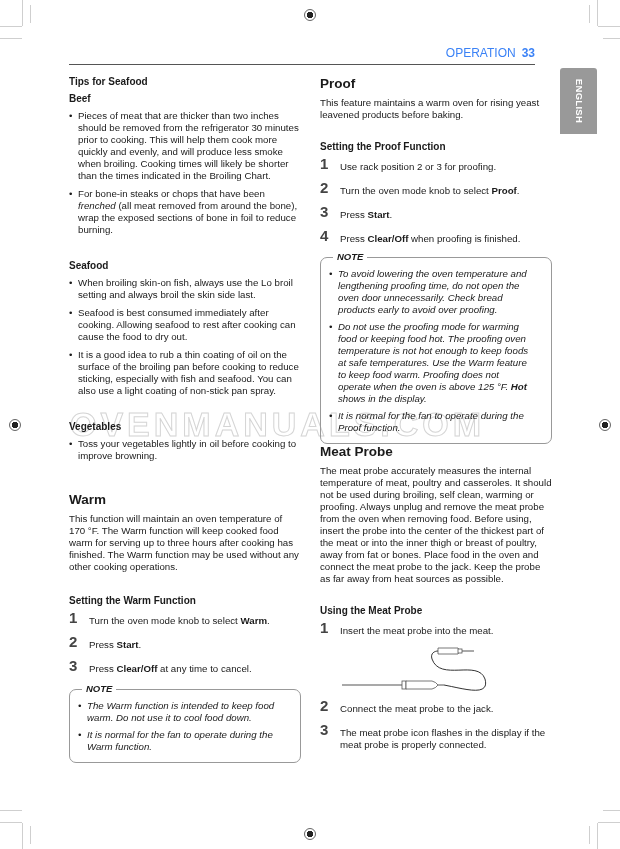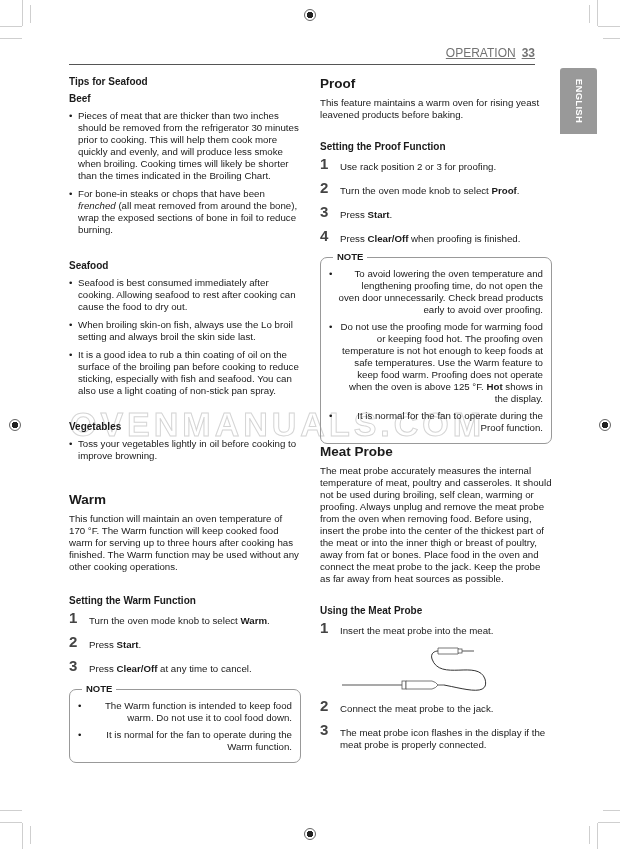--- a/index.html
+++ b/index.html
@@ -2,41 +2,41 @@
 <html><head>
 <meta charset="utf-8">
 <style>
   html, body { margin:0; padding:0; background:#fff; }
   body { width:620px; height:849px; position:relative; overflow:hidden;
          font-family:"Liberation Sans", sans-serif; color:#1a1a1a; }
   .crop { position:absolute; background:#cfcfcf; }
   .reg { position:absolute; width:10px; height:10px; border-radius:50%;
          border:1px solid #666; background:radial-gradient(circle,#222 0 3px,#fff 3.5px); }
   .header { position:absolute; left:69px; top:46px; width:466px; height:18px;
-            border-bottom:1px solid #555; text-align:right; font-size:12px; color:#737373;text-decoration:underline; }
+            border-bottom:1px solid #555; text-align:right; font-size:12px; color:#3b82f6; }
   .header .num { font-weight:bold; margin-left:6px; }
   .lang-tab { position:absolute; left:560px; top:68px; width:37px; height:66px;
               background:#999; border-radius:3px 3px 0 0; }
   .lang-tab span { position:absolute; left:50%; top:50%; transform:translate(-50%,-50%) rotate(90deg);
                    color:#fff; font-weight:bold; font-size:9.5px; letter-spacing:0.3px; }
   .col { position:absolute; font-size:9.7px; line-height:12px; }
   .col-left { left:69px; top:76px; width:232px; }
   .col-right { left:320px; top:76px; width:232px; }
   h3 { font-size:10px; font-weight:bold; margin:0 0 5px 0; line-height:12px; }
   h2 { font-size:13.5px; font-weight:bold; margin:0 0 5px 0; line-height:16px; }
   p { margin:0; }
   ul { list-style:none; margin:0; padding:0; }
   ul li { position:relative; padding-left:9px; margin-bottom:6px; }
   ul li::before { content:"•"; position:absolute; left:0; top:0; }
   .step { position:relative; padding-left:20px; margin-bottom:10px; min-height:14px; }
   .step .n { position:absolute; left:0; top:-3px; font-size:15px; font-weight:bold; color:#444; }
-  .note { border:1px solid #999; border-radius:7px; padding:10px 8px 4px 8px; position:relative; }
+  .note { border:1px solid #999; border-radius:7px; padding:10px 18px 4px 8px; position:relative;font-style:italic; }
   .note .lbl { position:absolute; top:-7px; left:12px; background:#fff; padding:0 4px;
                font-weight:bold; font-size:9.5px; }
-  .note ul li { margin-bottom:5px;text-align:right; }
+  .note ul li { margin-bottom:5px; }
   .watermark { position:absolute; left:70px; top:405px; width:500px; font-size:34px;
                font-weight:bold; letter-spacing:4px; color:transparent;
                -webkit-text-stroke:1px #d0d0d0; opacity:0.9; pointer-events:none; }
 </style>
 </head>
 <body>
 
 <div class="crop" style="left:0;top:26px;width:22px;height:1px"></div>
 <div class="crop" style="left:22px;top:0;width:1px;height:26px"></div>
 <div class="crop" style="left:30px;top:5px;width:1px;height:18px"></div>
@@ -71,22 +71,22 @@
 <div class="col col-left">
   <h3>Tips for Seafood</h3>
   <h3>Beef</h3>
   <ul>
     <li>Pieces of meat that are thicker than two inches should be removed from the refrigerator 30 minutes prior to cooking. This will help them cook more quickly and evenly, and will produce less smoke when broiling. Cooking times will likely be shorter than the times indicated in the Broiling Chart.</li>
     <li><span>For bone-in steaks or chops that have been </span><em>frenched</em><span> (all meat removed from around the bone), wrap the exposed sections of bone in foil to reduce burning.</span></li>
   </ul>
 
   <h3 style="margin-top:24px">Seafood</h3>
   <ul>
+    <li>When broiling skin-on fish, always use the Lo broil setting and always broil the skin side last.</li>
     <li>Seafood is best consumed immediately after cooking. Allowing seafood to rest after cooking can cause the food to dry out.</li>
-    <li>When broiling skin-on fish, always use the Lo broil setting and always broil the skin side last.</li>
     <li>It is a good idea to rub a thin coating of oil on the surface of the broiling pan before cooking to reduce sticking, especially with fish and seafood. You can also use a light coating of non-stick pan spray.</li>
   </ul>
 
   <h3 style="margin-top:24px">Vegetables</h3>
   <ul>
     <li>Toss your vegetables lightly in oil before cooking to improve browning.</li>
   </ul>
 
   <h2 style="margin-top:30px">Warm</h2>
   <p>This function will maintain an oven temperature of 170 °F. The Warm function will keep cooked food warm for serving up to three hours after cooking has finished. The Warm function may be used without any other cooking operations.</p>

